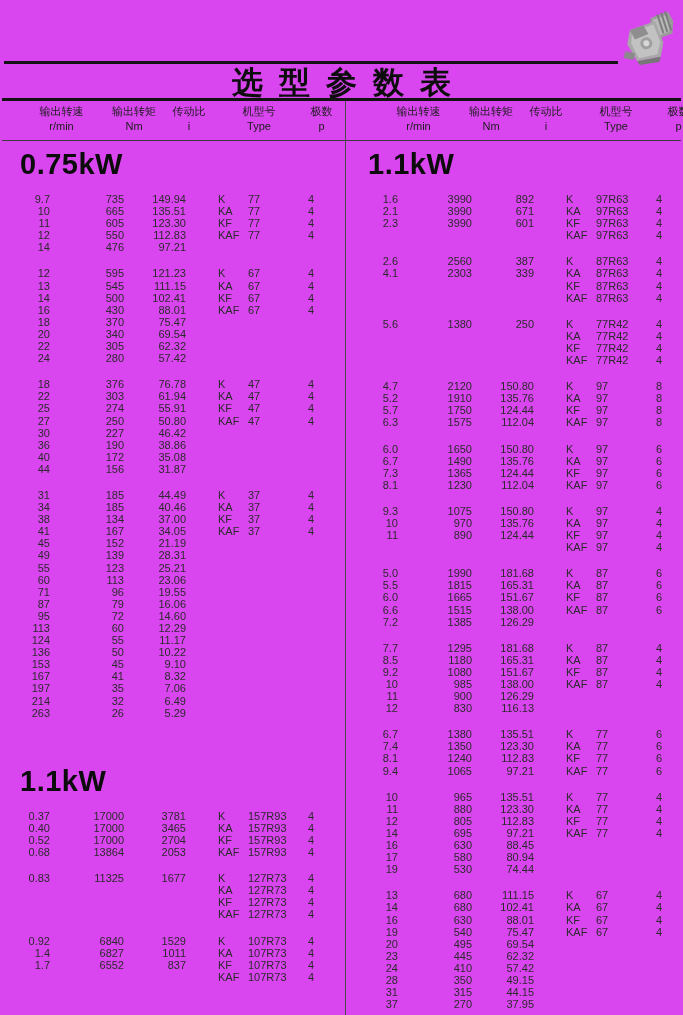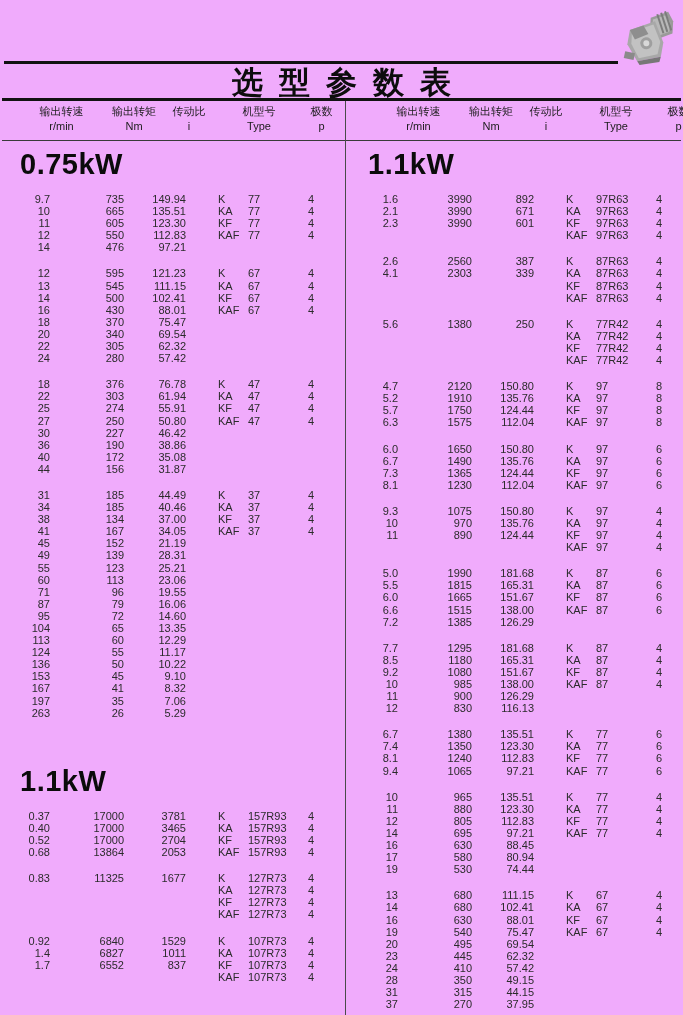--- a/index.html
+++ b/index.html
@@ -1,18 +1,18 @@
 <!DOCTYPE html>
 <html><head>
 <meta charset="utf-8">
 <style>
   html,body{margin:0;padding:0;background:#e8e8e8;}
   .page{
     position:relative; width:683px; height:1015px; overflow:hidden;
-    background:#f0abfc; font-family:"Liberation Sans", sans-serif; color:#2b2b2b;
+    background:#d946ef; font-family:"Liberation Sans", sans-serif; color:#2b2b2b;
     margin:0 auto; box-shadow:0 0 4px rgba(0,0,0,.25);
   }
   
   .rule{position:absolute; background:#121212;}
   .rule-top{top:61px; left:4px; width:614px; height:3px;}
   .rule-under-title{top:98px; left:2px; width:679px; height:3px;}
   .rule-thin{top:140px; left:2px; width:679px; height:1px; background:#3a3a3a;}
   .v-divider{position:absolute; top:101px; bottom:0; left:345px; width:1px; background:#4a4a4a;}
   
   .title{
@@ -164,27 +164,27 @@
           <div class="row"><span class="c-speed">34</span><span class="c-torque">185</span><span class="c-ratio">40.46</span><span class="c-prefix">KA</span><span class="c-model">37</span><span class="c-poles">4</span></div>
           <div class="row"><span class="c-speed">38</span><span class="c-torque">134</span><span class="c-ratio">37.00</span><span class="c-prefix">KF</span><span class="c-model">37</span><span class="c-poles">4</span></div>
           <div class="row"><span class="c-speed">41</span><span class="c-torque">167</span><span class="c-ratio">34.05</span><span class="c-prefix">KAF</span><span class="c-model">37</span><span class="c-poles">4</span></div>
           <div class="row"><span class="c-speed">45</span><span class="c-torque">152</span><span class="c-ratio">21.19</span><span class="c-prefix"></span><span class="c-model"></span><span class="c-poles"></span></div>
           <div class="row"><span class="c-speed">49</span><span class="c-torque">139</span><span class="c-ratio">28.31</span><span class="c-prefix"></span><span class="c-model"></span><span class="c-poles"></span></div>
           <div class="row"><span class="c-speed">55</span><span class="c-torque">123</span><span class="c-ratio">25.21</span><span class="c-prefix"></span><span class="c-model"></span><span class="c-poles"></span></div>
           <div class="row"><span class="c-speed">60</span><span class="c-torque">113</span><span class="c-ratio">23.06</span><span class="c-prefix"></span><span class="c-model"></span><span class="c-poles"></span></div>
           <div class="row"><span class="c-speed">71</span><span class="c-torque">96</span><span class="c-ratio">19.55</span><span class="c-prefix"></span><span class="c-model"></span><span class="c-poles"></span></div>
           <div class="row"><span class="c-speed">87</span><span class="c-torque">79</span><span class="c-ratio">16.06</span><span class="c-prefix"></span><span class="c-model"></span><span class="c-poles"></span></div>
           <div class="row"><span class="c-speed">95</span><span class="c-torque">72</span><span class="c-ratio">14.60</span><span class="c-prefix"></span><span class="c-model"></span><span class="c-poles"></span></div>
-          <div class="row"><span class="c-speed">104</span><span class="c-torque">65</span><span class="c-ratio">13.35</span><span class="c-prefix"></span><span class="c-model"></span><span class="c-poles"></span></div>
           <div class="row"><span class="c-speed">113</span><span class="c-torque">60</span><span class="c-ratio">12.29</span><span class="c-prefix"></span><span class="c-model"></span><span class="c-poles"></span></div>
           <div class="row"><span class="c-speed">124</span><span class="c-torque">55</span><span class="c-ratio">11.17</span><span class="c-prefix"></span><span class="c-model"></span><span class="c-poles"></span></div>
           <div class="row"><span class="c-speed">136</span><span class="c-torque">50</span><span class="c-ratio">10.22</span><span class="c-prefix"></span><span class="c-model"></span><span class="c-poles"></span></div>
           <div class="row"><span class="c-speed">153</span><span class="c-torque">45</span><span class="c-ratio">9.10</span><span class="c-prefix"></span><span class="c-model"></span><span class="c-poles"></span></div>
           <div class="row"><span class="c-speed">167</span><span class="c-torque">41</span><span class="c-ratio">8.32</span><span class="c-prefix"></span><span class="c-model"></span><span class="c-poles"></span></div>
           <div class="row"><span class="c-speed">197</span><span class="c-torque">35</span><span class="c-ratio">7.06</span><span class="c-prefix"></span><span class="c-model"></span><span class="c-poles"></span></div>
+          <div class="row"><span class="c-speed">214</span><span class="c-torque">32</span><span class="c-ratio">6.49</span><span class="c-prefix"></span><span class="c-model"></span><span class="c-poles"></span></div>
           <div class="row"><span class="c-speed">263</span><span class="c-torque">26</span><span class="c-ratio">5.29</span><span class="c-prefix"></span><span class="c-model"></span><span class="c-poles"></span></div>
         </div>
       </div>
       <div class="section">
         <div class="section-title">1.1kW</div>
         <div class="block">
           <div class="row"><span class="c-speed">0.37</span><span class="c-torque">17000</span><span class="c-ratio">3781</span><span class="c-prefix">K</span><span class="c-model">157R93</span><span class="c-poles">4</span></div>
           <div class="row"><span class="c-speed">0.40</span><span class="c-torque">17000</span><span class="c-ratio">3465</span><span class="c-prefix">KA</span><span class="c-model">157R93</span><span class="c-poles">4</span></div>
           <div class="row"><span class="c-speed">0.52</span><span class="c-torque">17000</span><span class="c-ratio">2704</span><span class="c-prefix">KF</span><span class="c-model">157R93</span><span class="c-poles">4</span></div>
           <div class="row"><span class="c-speed">0.68</span><span class="c-torque">13864</span><span class="c-ratio">2053</span><span class="c-prefix">KAF</span><span class="c-model">157R93</span><span class="c-poles">4</span></div>

